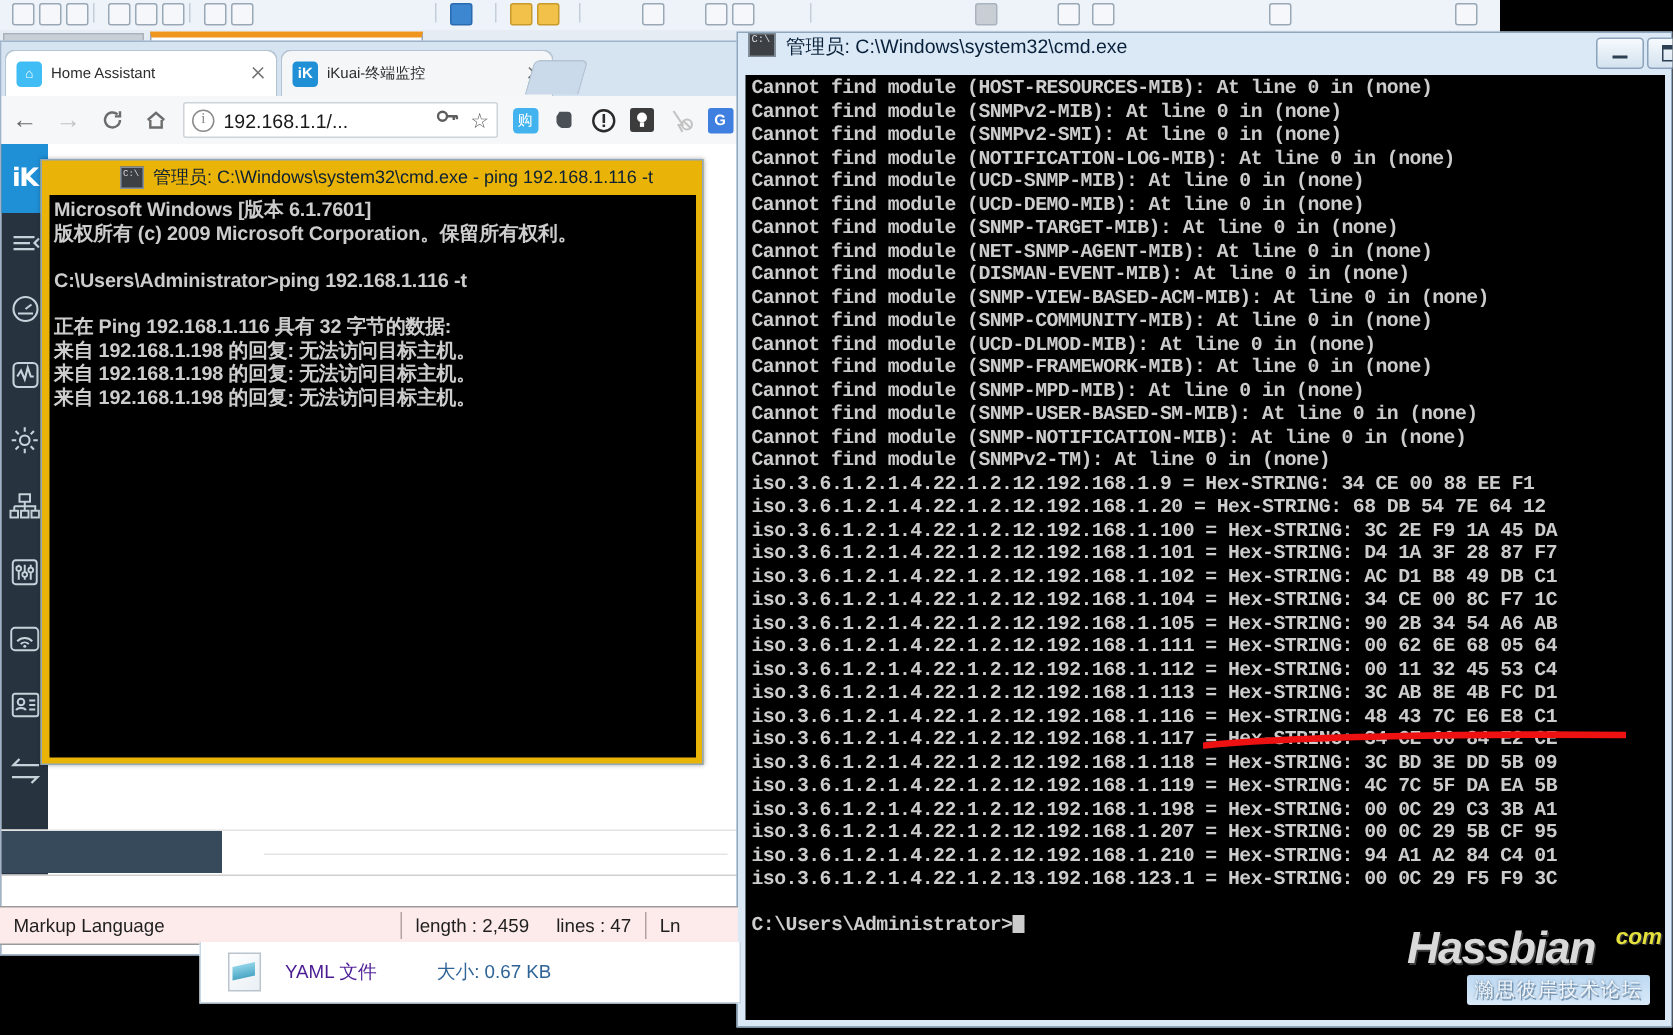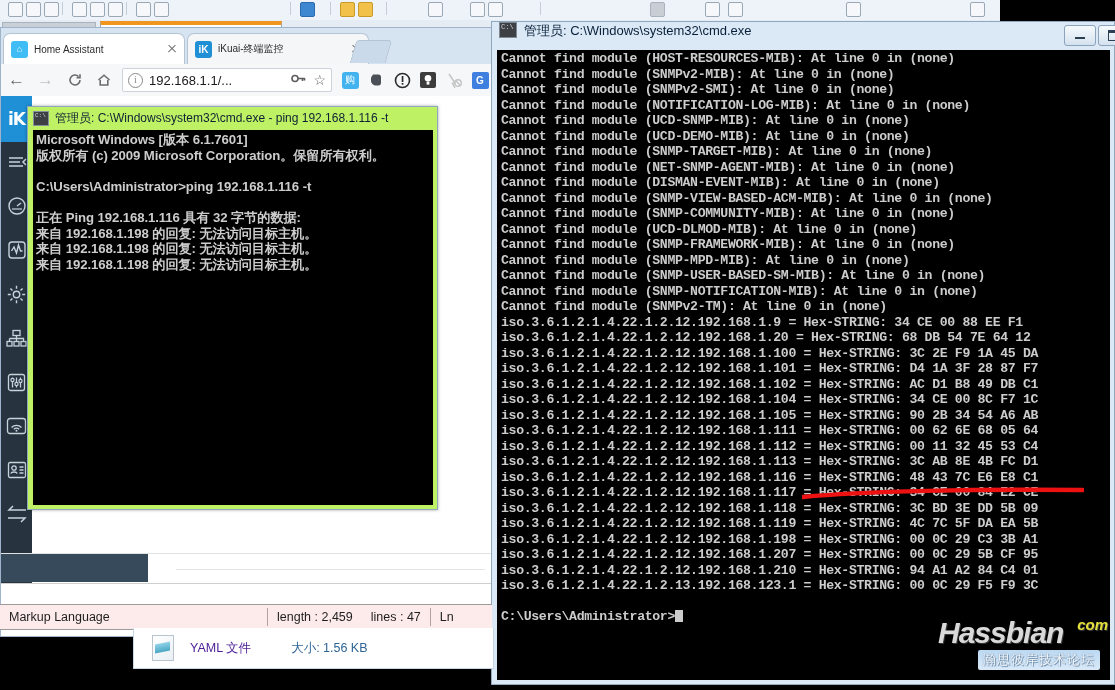--- a/index.html
+++ b/index.html
@@ -54,22 +54,22 @@
   #ha-logo{height:46px;background:#1f8fd6;display:flex;align-items:center;justify-content:center;}
   #ha-logo .lg{color:#fff;font-weight:bold;font-size:17px;letter-spacing:-1px;font-family:"DejaVu Sans",sans-serif;}
   .sideicon{height:44px;display:flex;align-items:center;justify-content:center;color:#c7d2db;}
   #ha-content{position:absolute;left:31px;top:0;right:0;bottom:0;background:#fff;}
   #ha-bottombar{position:absolute;left:0;right:0;bottom:54px;height:28px;background:#fff;border-top:1px solid #e2e2e2;}
   #ha-bbfill{position:absolute;left:0;bottom:54px;width:147px;height:28px;background:#374a5c;}
   #ha-bbline{position:absolute;left:175px;bottom:66px;right:8px;height:1px;background:#e4e4e4;}
   #ha-lowpanel{position:absolute;left:0;right:0;bottom:0;height:52px;background:#fff;border-top:1px solid #cfcfcf;}
 
   
-  #cmd1{left:27px;top:106px;width:411px;height:404px;background:#bef264;border:1px solid #8fa8be;box-sizing:border-box;
-        box-shadow:0 0 3px rgba(0,0,0,.35);}
+  #cmd1{left:27px;top:106px;width:442px;height:404px;background:#eab308;border:1px solid #8fa8be;box-sizing:border-box;
+        box-shadow:0 0 3px rgba(0,0,0,.35);padding-left:47px;}
   #cmd1 .tbar{height:22px;display:flex;align-items:center;padding-left:5px;}
   #cmd1 .tbar .ico{width:14px;height:13px;background:#3c4045;border:1px solid #85909c;margin-right:6px;position:relative;}
   #cmd1 .tbar .ico:after{content:"C:\\";position:absolute;left:1px;top:0px;font-size:6px;color:#d8d8d8;font-family:"Liberation Mono",monospace;}
   #cmd1 .tbar .t{font-size:12px;color:#0b2034;white-space:nowrap;}
   #cmd1 .screen{position:absolute;left:5px;top:23px;right:4px;bottom:4px;background:#000;overflow:hidden;}
   #cmd1 .screen pre{margin:0;padding:2px 3px;color:#cccccc;font-size:13.2px;line-height:15.6px;white-space:pre;
         font-family:Liberation Sans, sans-serif;font-weight:bold;letter-spacing:-.1px;}
 
   
   #cmd2{left:491px;top:21px;width:624px;height:664px;background:#dbe8f5;border:1px solid #8fa8be;box-sizing:border-box;}
@@ -412,15 +412,15 @@
   <span class="cell">length : 2,459</span>
   <span class="cell">lines : 47</span>
   <span class="div"></span>
   <span class="cell">Ln</span>
 </div>
 
 <div class="abs" id="explorer">
   <div class="row">
     <span id="ficon"></span>
     <span class="nm">YAML 文件</span>
-    <span class="sz">大小: 1.56 KB</span>
+    <span class="sz">大小: 0.67 KB</span>
   </div>
 </div>
 
 </body></html>

